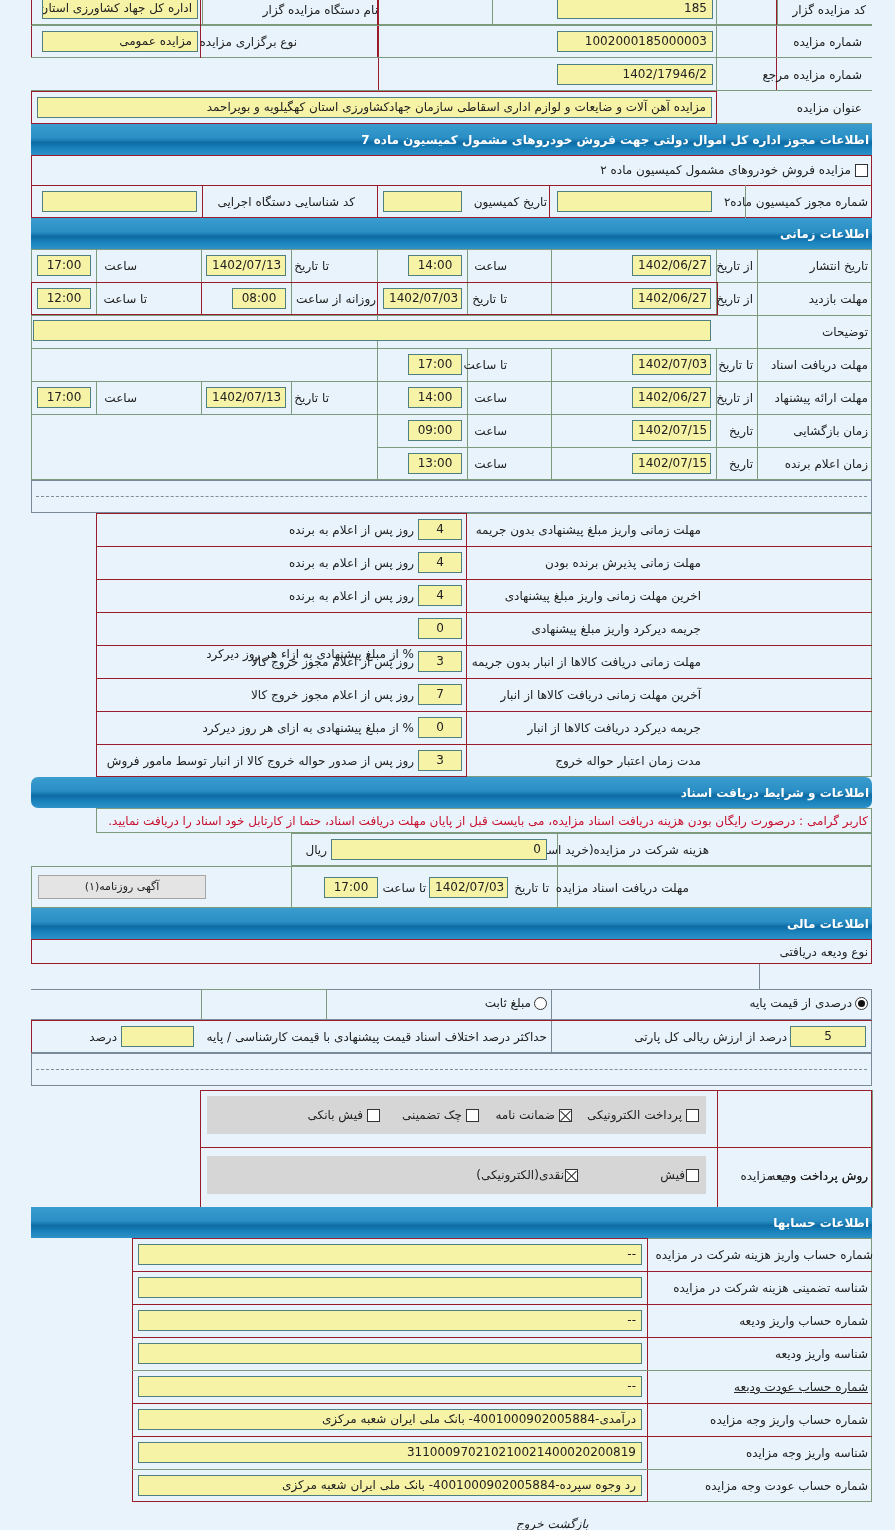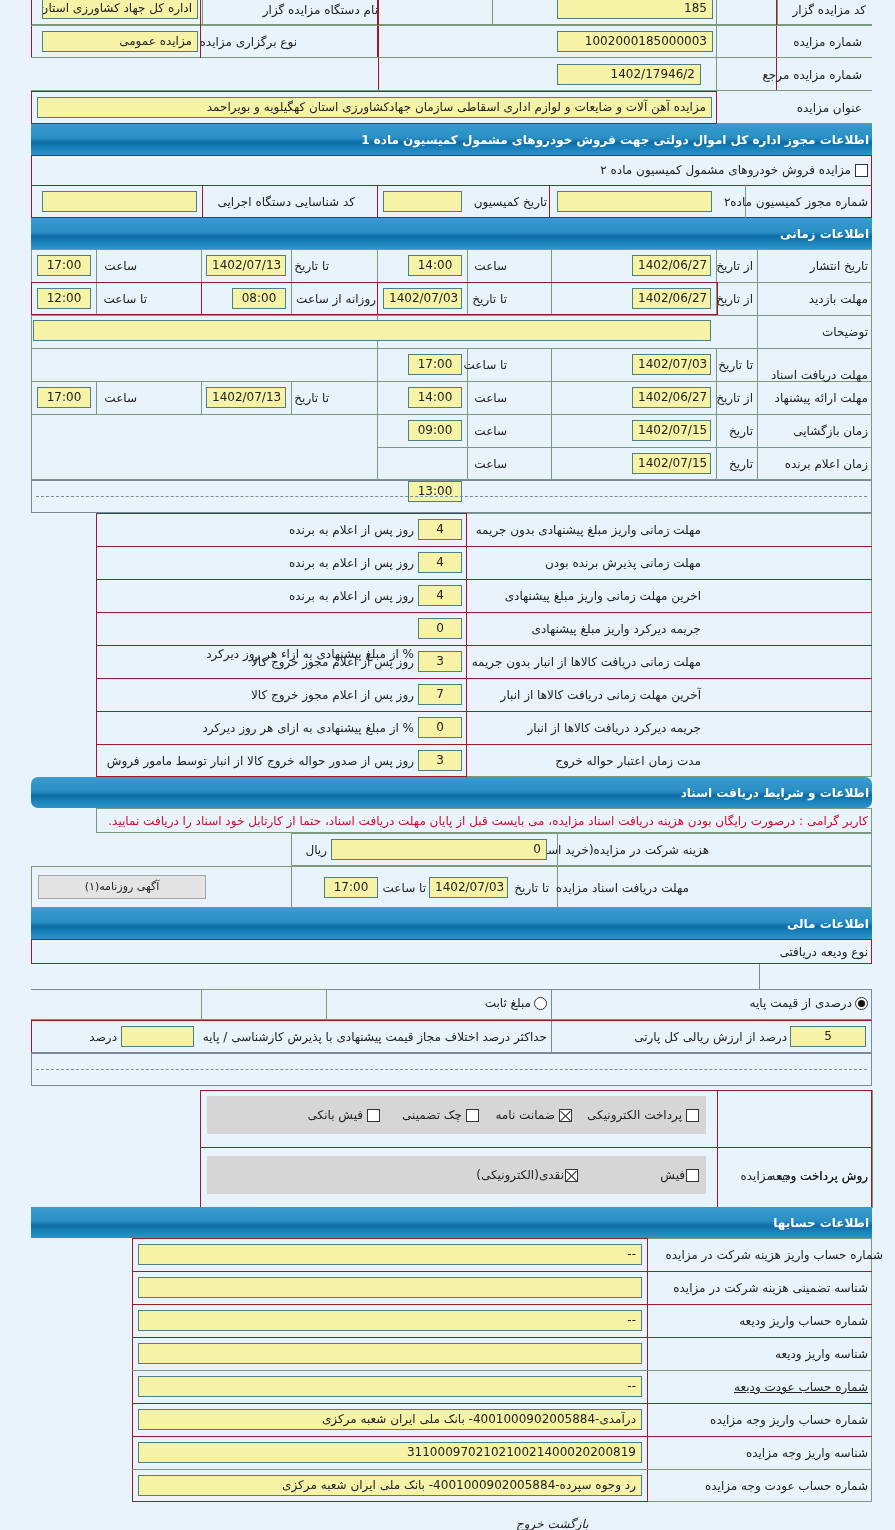--- a/index.html
+++ b/index.html
@@ -84,30 +84,30 @@
   <div class="row" style="top:25px;height:33px;border-top:1px solid #7d9a7d;"></div>
   <div class="lbl" style="right:33px;top:34px;">شماره مزایده</div>
   <div class="field ltr" style="left:557px;top:31px;width:156px;">1002000185000003</div>
   <div class="lbl" style="right:598px;top:34px;margin-left:29px;">نوع برگزاری مزایده</div>
   <div class="field" style="left:42px;top:31px;width:156px;">مزایده عمومی</div>
   <div class="abs" style="left:200px;top:25px;width:1px;height:33px;background:#9a1b2a;"></div>
   <div class="abs" style="left:200px;top:-5px;width:1px;height:30px;background:#9a1b2a;"></div>
 
   <div class="row" style="top:58px;height:33px;"></div>
   <div class="lbl" style="right:33px;top:67px;">شماره مزایده مرجع</div>
-  <div class="field ltr" style="left:557px;top:64px;width:144px;">1402/17946/2</div>
+  <div class="field ltr" style="left:557px;top:64px;width:156px;">1402/17946/2</div>
   <div class="abs" style="left:716px;top:-5px;width:1px;height:129px;background:#7d9a7d;"></div>
 
   <div class="row" style="top:91px;height:33px;"></div>
   <div class="lbl" style="right:33px;top:100px;">عنوان مزایده</div>
   <div class="redframe" style="left:31px;top:91px;width:686px;height:33px;"></div>
   <div class="field" style="left:37px;top:97px;width:675px;">مزایده آهن آلات و ضایعات و لوازم اداری اسقاطی سازمان جهادکشاورزی استان کهگیلویه و بویراحمد</div>
 </div>
 
-<div class="band" style="top:124px;">اطلاعات مجوز اداره کل اموال دولتی جهت فروش خودروهای مشمول کمیسیون ماده 1</div>
+<div class="band" style="top:124px;">اطلاعات مجوز اداره کل اموال دولتی جهت فروش خودروهای مشمول کمیسیون ماده 7</div>
 <div class="redframe" style="left:31px;top:155px;width:841px;height:31px;"></div>
 <div class="abs" style="right:27px;top:163px;display:flex;align-items:center;gap:4px;">
   <span class="chk"></span>
   <span>مزایده فروش خودروهای مشمول کمیسیون ماده ۲</span>
 </div>
 <div class="redframe" style="left:31px;top:185px;width:841px;height:33px;"></div>
 <div class="abs" style="left:745px;top:185px;width:1px;height:33px;background:#7d9a7d;"></div>
 <div class="abs" style="left:549px;top:185px;width:1px;height:33px;background:#9a1b2a;"></div>
 <div class="abs" style="left:377px;top:185px;width:1px;height:33px;background:#9a1b2a;"></div>
 <div class="abs" style="left:202px;top:185px;width:1px;height:33px;background:#9a1b2a;"></div>
@@ -167,21 +167,21 @@
   <div class="field center" style="left:383px;top:288px;width:79px;">1402/07/03</div>
   <div class="lbl" style="right:519px;top:291px;">روزانه از ساعت</div>
   <div class="field center" style="left:232px;top:288px;width:54px;">08:00</div>
   <div class="lbl" style="right:748px;top:291px;">تا ساعت</div>
   <div class="field center" style="left:37px;top:288px;width:54px;">12:00</div>
 </div>
 
 <div class="lbl" style="right:27px;top:324px;">توضیحات</div>
 <div class="field" style="left:33px;top:320px;width:678px;"></div>
 
-<div class="lbl" style="right:27px;top:367px;margin-left:48px;">مهلت دریافت اسناد</div>
+<div class="lbl" style="right:27px;top:357px;margin-left:48px;">مهلت دریافت اسناد</div>
 <div class="lbl" style="right:142px;top:357px;">تا تاریخ</div>
 <div class="field center" style="left:632px;top:354px;width:79px;">1402/07/03</div>
 <div class="lbl" style="right:388px;top:357px;">تا ساعت</div>
 <div class="field center" style="left:408px;top:354px;width:54px;">17:00</div>
 
 <div class="lbl" style="right:27px;top:390px;">مهلت ارائه پیشنهاد</div>
 <div class="lbl" style="right:142px;top:390px;">از تاریخ</div>
 <div class="field center" style="left:632px;top:387px;width:79px;">1402/06/27</div>
 <div class="lbl" style="right:388px;top:390px;">ساعت</div>
 <div class="field center" style="left:408px;top:387px;width:54px;">14:00</div>
@@ -193,21 +193,21 @@
 <div class="lbl" style="right:27px;top:423px;">زمان بازگشایی</div>
 <div class="lbl" style="right:142px;top:423px;">تاریخ</div>
 <div class="field center" style="left:632px;top:420px;width:79px;">1402/07/15</div>
 <div class="lbl" style="right:388px;top:423px;">ساعت</div>
 <div class="field center" style="left:408px;top:420px;width:54px;">09:00</div>
 
 <div class="lbl" style="right:27px;top:456px;">زمان اعلام برنده</div>
 <div class="lbl" style="right:142px;top:456px;">تاریخ</div>
 <div class="field center" style="left:632px;top:453px;width:79px;">1402/07/15</div>
 <div class="lbl" style="right:388px;top:456px;">ساعت</div>
-<div class="field center" style="left:408px;top:453px;width:54px;margin-top:28px;">13:00</div>
+<div class="field center" style="left:408px;top:453px;width:54px;">13:00</div>
 
 <div class="greyframe" style="left:31px;top:480px;width:841px;height:33px;"></div>
 <div class="dash" style="left:36px;top:496px;width:831px;"></div>
 
 <div>
   <div class="greyframe" style="left:96px;top:513px;width:776px;height:264px;border-color:#7d9a7d;"></div>
   <div class="redframe" style="left:96px;top:513px;width:371px;height:264px;"></div>
 
   <div class="abs" style="left:96px;top:546px;width:776px;height:1px;background:#9a1b2a;"></div>
   <div class="abs" style="left:96px;top:579px;width:776px;height:1px;background:#9a1b2a;"></div>
@@ -286,21 +286,21 @@
   <span>درصدی از قیمت پایه</span>
 </div>
 <div class="abs" style="right:348px;top:996px;display:flex;align-items:center;gap:3px;">
   <span class="radio"></span>
   <span>مبلغ ثابت</span>
 </div>
 
 <div class="redframe" style="left:31px;top:1020px;width:841px;height:33px;border-color:#9a1b2a #7a8a98 #7a8a98 #9a1b2a;"></div>
 <div class="field center" style="left:790px;top:1026px;width:76px;">5</div>
 <div class="lbl" style="right:108px;top:1029px;">درصد از ارزش ریالی کل پارتی</div>
-<div class="lbl" style="right:348px;top:1029px;">حداکثر درصد اختلاف مجاز قیمت پیشنهادی با پذیرش کارشناسی / پایه</div>
+<div class="lbl" style="right:348px;top:1029px;">حداکثر درصد اختلاف اسناد قیمت پیشنهادی با قیمت کارشناسی / پایه</div>
 <div class="field" style="left:121px;top:1026px;width:73px;"></div>
 <div class="lbl" style="right:778px;top:1029px;">درصد</div>
 
 <div class="greyframe" style="left:31px;top:1053px;width:841px;height:33px;"></div>
 <div class="dash" style="left:36px;top:1069px;width:831px;"></div>
 
 <div class="redframe" style="left:200px;top:1090px;width:672px;height:118px;"></div>
 <div class="abs" style="left:717px;top:1090px;width:1px;height:118px;background:#9a1b2a;"></div>
 <div class="abs" style="left:200px;top:1147px;width:672px;height:1px;background:#9a1b2a;"></div>
 <div class="abs" style="left:872px;top:1090px;width:1px;height:118px;background:#7d9a7d;"></div>
@@ -340,21 +340,21 @@
   <div class="greyframe" style="left:132px;top:1238px;width:740px;height:264px;border-color:#7d9a7d;"></div>
   <div class="redframe" style="left:132px;top:1238px;width:516px;height:264px;"></div>
   <div class="abs" style="left:132px;top:1271px;width:740px;height:1px;background:#9a1b2a;"></div>
   <div class="abs" style="left:132px;top:1304px;width:740px;height:1px;background:#9a1b2a;"></div>
   <div class="abs" style="left:132px;top:1337px;width:740px;height:1px;background:#9a1b2a;"></div>
   <div class="abs" style="left:132px;top:1370px;width:740px;height:1px;background:#7d9a7d;"></div>
   <div class="abs" style="left:132px;top:1403px;width:740px;height:1px;background:#9a1b2a;"></div>
   <div class="abs" style="left:132px;top:1436px;width:740px;height:1px;background:#9a1b2a;"></div>
   <div class="abs" style="left:132px;top:1469px;width:740px;height:1px;background:#7d9a7d;"></div>
 
-  <div class="lbl" style="right:12px;top:1247px;margin-left:40px;">شماره حساب واریز هزینه شرکت در مزایده</div>
+  <div class="lbl" style="right:22px;top:1247px;margin-left:40px;">شماره حساب واریز هزینه شرکت در مزایده</div>
   <div class="field" style="left:138px;top:1244px;width:504px;">--</div>
   <div class="lbl" style="right:27px;top:1280px;">شناسه تضمینی هزینه شرکت در مزایده</div>
   <div class="field" style="left:138px;top:1277px;width:504px;"></div>
   <div class="lbl" style="right:27px;top:1313px;">شماره حساب واریز ودیعه</div>
   <div class="field" style="left:138px;top:1310px;width:504px;">--</div>
   <div class="lbl" style="right:27px;top:1346px;">شناسه واریز ودیعه</div>
   <div class="field" style="left:138px;top:1343px;width:504px;"></div>
   <div class="lbl" style="right:27px;top:1379px;text-decoration:underline;">شماره حساب عودت ودیعه</div>
   <div class="field" style="left:138px;top:1376px;width:504px;">--</div>
   <div class="lbl" style="right:27px;top:1412px;">شماره حساب واریز وجه مزایده</div>

